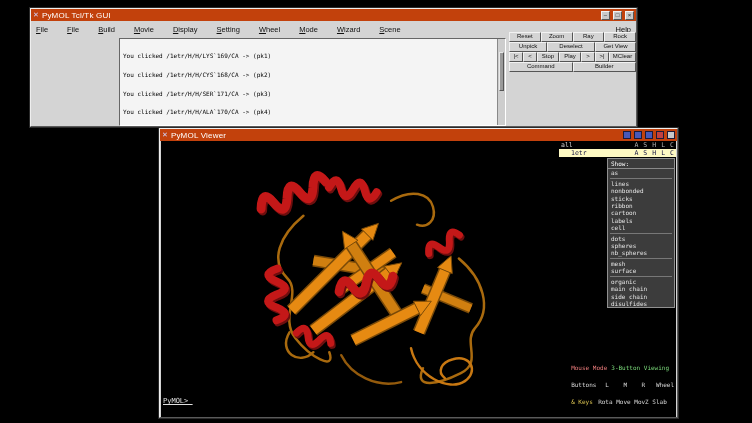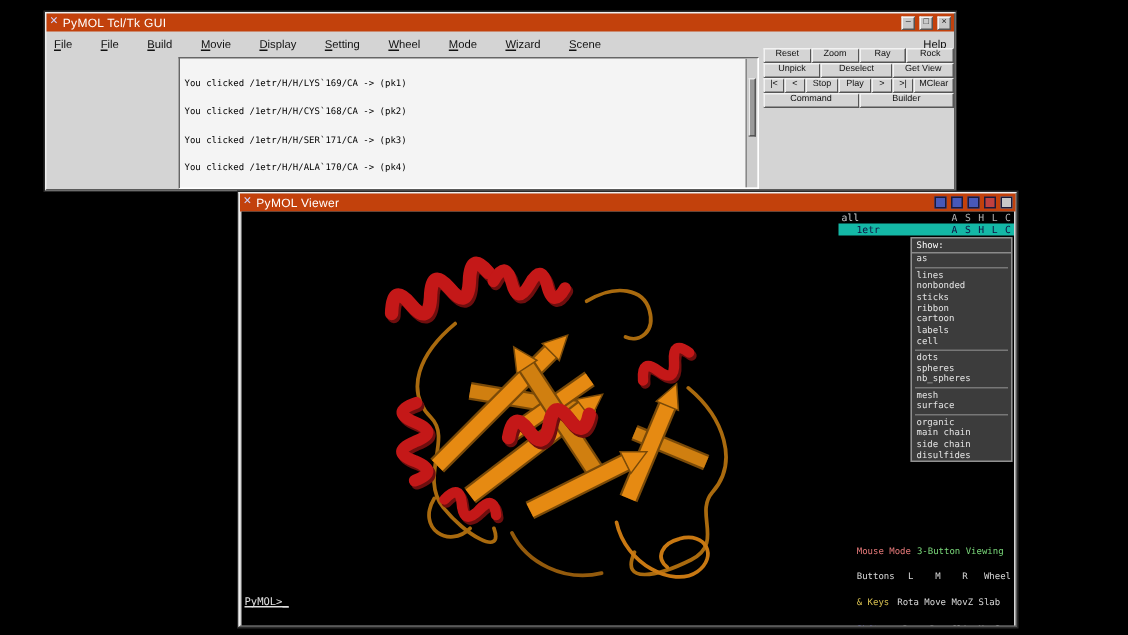--- a/index.html
+++ b/index.html
@@ -53,21 +53,21 @@
   
   #viewer-window { left:118px; top:128px; width:519px; height:290px;margin-left:41px; }
   .viewport { position:absolute; left:1px; top:12px; width:515px; height:276px;
               background:#000; overflow:hidden; }
   .protein-svg { position:absolute; left:0; top:0; }
 
   .sidebar { position:absolute; right:0; top:0; width:117px;
              font:6.5px/8px "DejaVu Sans Mono", monospace; }
   .obj-row { display:flex; justify-content:space-between; align-items:flex-start;
              height:8px; padding:0 2px; color:#cfcfcf; }
-  .obj-row.selected { background:#14b8a6; color:#101040;padding-left:12px; }
+  .obj-row.selected { background:#fef9c3; color:#101040;padding-left:12px; }
   .ashlc { display:flex; gap:5px; color:#b0b0b0; }
   .obj-row.selected .ashlc { color:#101040; }
 
   .show-menu { position:absolute; right:1px; top:17px; width:68px;
                background:#3c3c3c; border:1px solid #909090;
                box-shadow:1px 1px 0 #000;
                font:6px/7.4px "DejaVu Sans Mono", monospace; }
   .menu-title { color:#fff; padding:1px 3px; border-bottom:1px solid #8a8a8a; }
   .menu-entry { color:#e4e4e4; padding:0 3px; white-space:nowrap; }
   .menu-sep { height:1px; background:#777; margin:1px 2px; }

